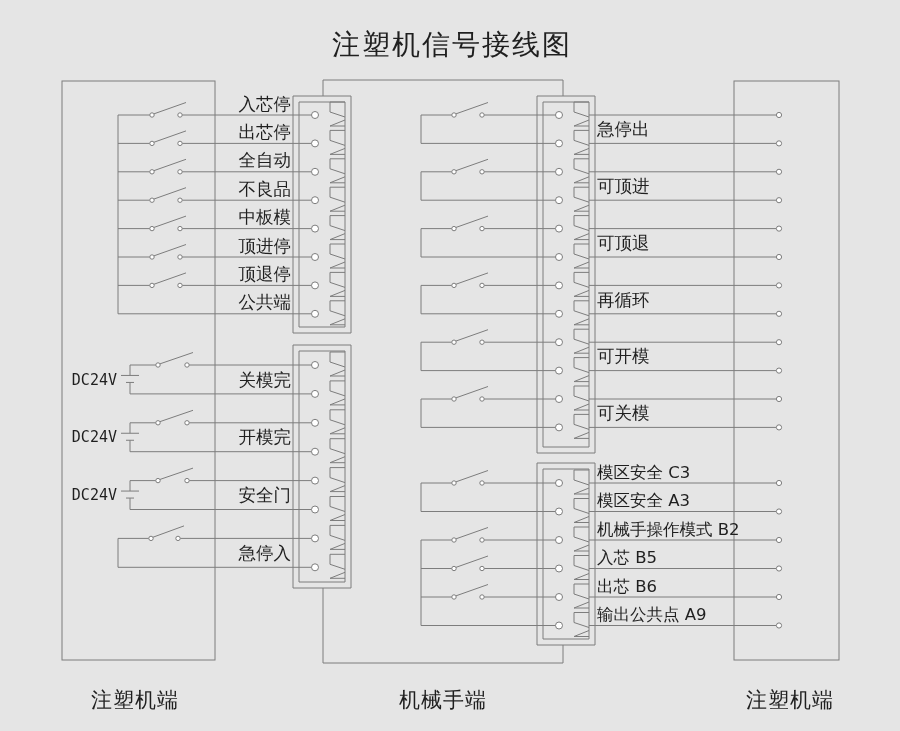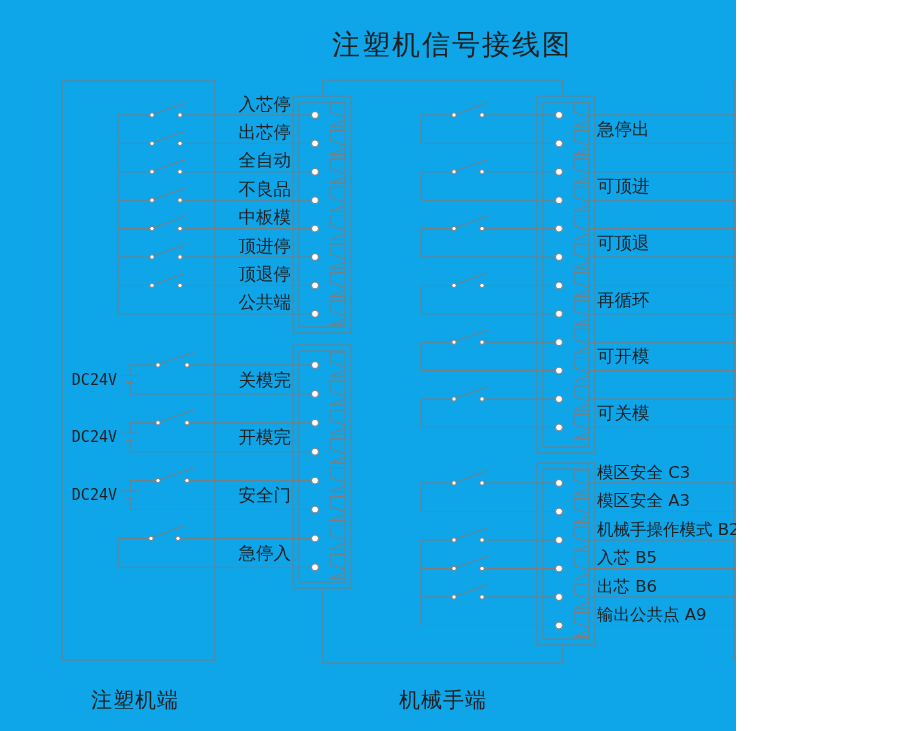--- a/index.html
+++ b/index.html
@@ -1,16 +1,16 @@
 <!DOCTYPE html>
 <html><head>
 <meta charset="utf-8">
 <style>
   html,body{margin:0;padding:0;background:#ffffff;}
-  .stage{position:relative;width:736px;height:731px;background:#0ea5e9;overflow:hidden;
+  .stage{position:relative;width:900px;height:731px;background:#e5e5e5;overflow:hidden;
          font-family:"DejaVu Sans",sans-serif;}
   svg{position:absolute;left:0;top:0;}
   text{fill:#1f1f1f;}
   .t-title{font-size:28px;letter-spacing:2px;}
   .t-cjk{font-size:17.5px;}
   .t-code{font-size:16.5px;}
   .t-dc{font-size:15px;font-family:"DejaVu Sans Mono",monospace;}
   .t-footer{font-size:21px;letter-spacing:1px;}
   .panel{fill:none;stroke:#7d7d7d;stroke-width:1;}
 </style>

